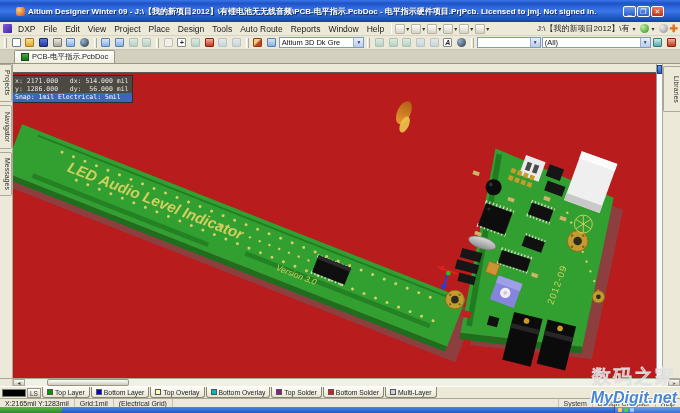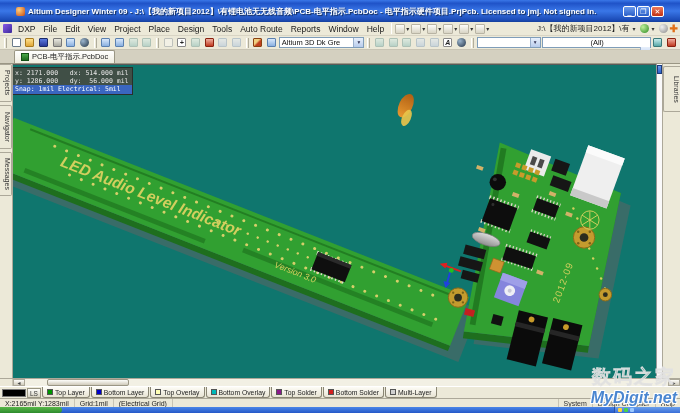--- a/index.html
+++ b/index.html
@@ -43,36 +43,36 @@
   .px-blue { background:linear-gradient(#d8e8fc,#8ab0e0); border:1px solid #5a80b0; }
   .px-teal { background:linear-gradient(#c8ecec,#58a8a8); border:1px solid #3a7a7a; }
   .px-red { background:linear-gradient(#f0b0a0,#c03a20); border:1px solid #8a2210; }
   .px-pencil { background:linear-gradient(135deg,#f0d080 40%,#c04020 60%); border:1px solid #8a4010; }
   .px-A { background:#fff; border:1px solid #888; font-size:7px; line-height:7px; text-align:center; color:#222; font-weight:bold; }
   .dim { opacity:.35; }
   .combo { height:11px; background:#fff; border:1px solid #7f9db9; display:flex; align-items:center; font-size:7.5px; padding-left:2px; color:#111; }
   .combo .cbtn { margin-left:auto; width:10px; height:9px; background:linear-gradient(#e8f0fc,#b8ccec); border-left:1px solid #9ab0cc; font-size:5.5px; text-align:center; line-height:9px; color:#335; }
   .combo.view { width:88px;align-items:center; }
   .combo.filter { width:66px; }
-  .combo.scope { width:112px;flex-direction:column; }
+  .combo.scope { width:112px; }
 
   
   .tabbar { height:14px; background:#d4d0c0; display:flex; align-items:flex-end; padding-left:14px; gap:1px; border-bottom:1px solid #9a9684; flex:0 0 auto; }
   .dtab { height:12px; display:flex; align-items:center; gap:3px; padding:0 6px; font-size:7.5px; color:#222;
     border:1px solid #9a9684; border-bottom:none; border-radius:2px 2px 0 0; background:linear-gradient(#fdfcf8,#e4e0d0); }
   .dtab.active { background:linear-gradient(#ffffff,#f0ede0); height:13px; }
   .ico-sch { width:8px; height:8px; background:linear-gradient(#fffef0,#ffe8a0); border:1px solid #8a7a40; }
   .ico-pcb { width:8px; height:8px; background:linear-gradient(#4aa84a,#1e6e1e); border:1px solid #145014; }
 
   
   .main { flex:1 1 auto; display:flex; min-height:0; }
   .leftstrip { width:13px; background:#ece9d8; border-right:1px solid #aca899; display:flex; flex-direction:column; gap:3px; padding-top:0; flex:0 0 auto; }
   .vtab { writing-mode:vertical-rl; font-size:7px; color:#333; background:#ece9d8; border:1px solid #aca899; border-left:none;
     border-radius:0 2px 2px 0; padding:4px 0; text-align:center; }
-  .canvas { flex:1 1 auto; position:relative; background:#0f766e; overflow:hidden; border-top:1px solid #5a5a5a; }
+  .canvas { flex:1 1 auto; position:relative; background:#b91c1c; overflow:hidden; border-top:1px solid #5a5a5a;margin-top:8px; }
   .canvas svg { position:absolute; inset:0; }
 
   .hud { position:absolute; left:-2px; top:2px; z-index:10; background:rgba(68,76,68,.94); border:1px solid #2a2e2a;
     font-family:"DejaVu Sans Mono", monospace; font-size:6.5px; color:#e8e8e8; line-height:8px; padding:1px 3px 0 3px; }
   .hud .l3 { background:#3a66c0; color:#fff; margin:0 -3px; padding:0 3px 1px 3px; }
   .hud div { white-space:pre; }
 
   .rightstrip { width:24px; flex:0 0 auto; display:flex; }
   .vscroll { width:6px; background:#fafafa; border-left:1px solid #9a9a9a; position:relative; }
   .vscroll .sicon { position:absolute; top:1px; left:0; width:5px; height:9px; background:linear-gradient(#6a9aec,#2a5fc8); border:1px solid #1a3a7a; }

